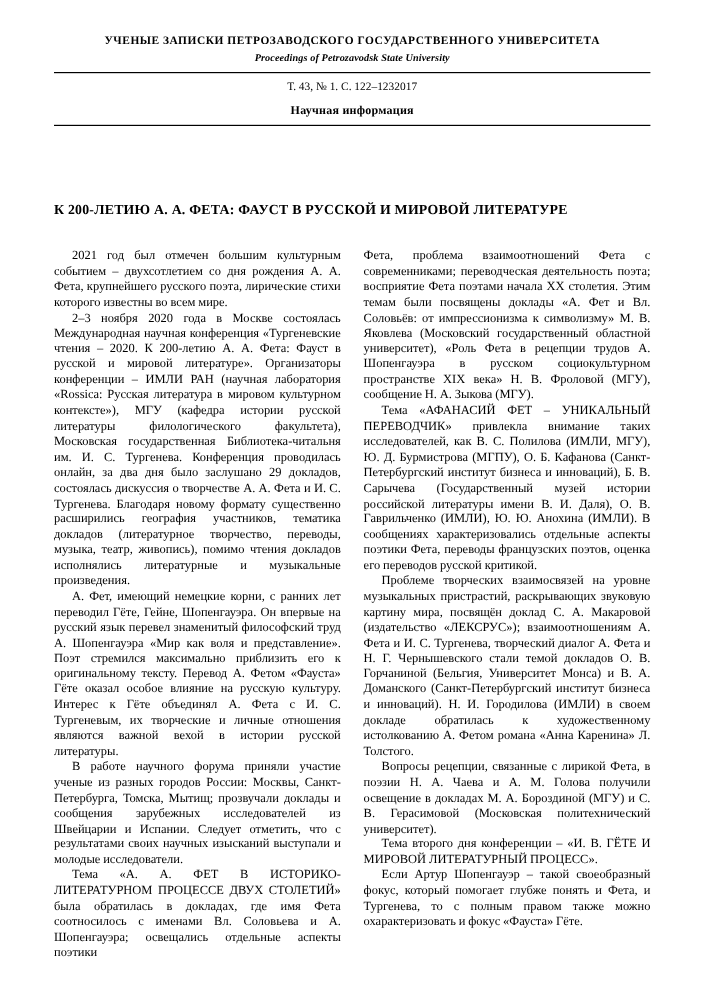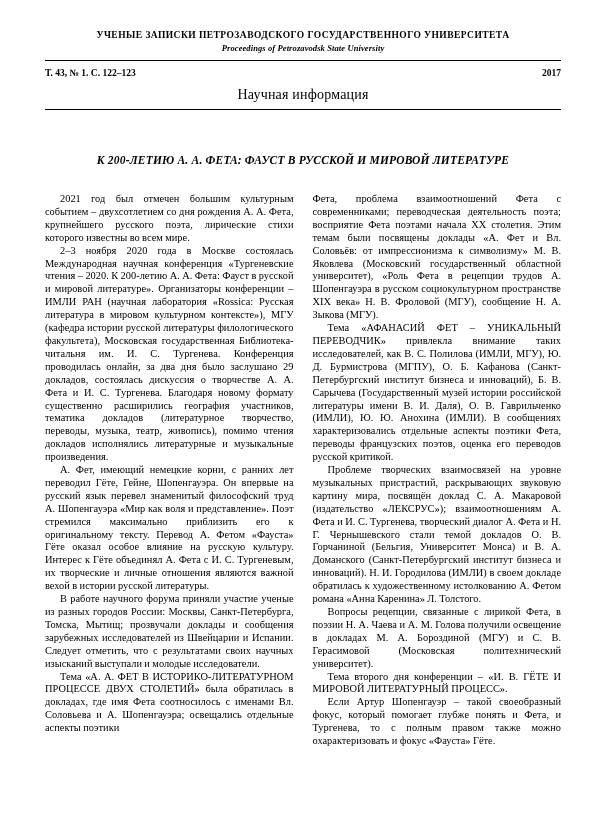--- a/index.html
+++ b/index.html
@@ -1,28 +1,28 @@
 <!DOCTYPE html>
 <html lang="ru"><head>
 <meta charset="utf-8">
 <style>
   * { margin:0; padding:0; box-sizing:border-box; }
   html, body { width:600px; background:#ffffff; }
   body { font-family:"Liberation Serif", serif; color:#000; }
-  .page { width:600px; height:820px; padding:30px 39px 18px 45px; background:#fff; overflow:hidden; }
+  .page { width:600px; height:820px; padding:30px 58px 18px 45px; background:#fff; overflow:hidden; }
 
   .j-title { text-align:center; font-weight:bold; font-size:9.5px; letter-spacing:0.45px; }
   .j-subtitle { text-align:center; font-weight:bold; font-size:8.5px; margin-top:3px; letter-spacing:0.1px;font-style:italic; }
   .rule { border:none; border-top:1px solid #000; height:0; }
   .rule-top { margin-top:7px; }
-  .vol-row { display:flex; justify-content:space-between; font-weight:bold; font-size:9.5px; margin-top:7px; }
-  .section-label { text-align:center; font-weight:normal; font-size:14px; margin-top:9px; letter-spacing:0.2px; }
+  .vol-row { display:flex; justify-content:center; font-weight:normal; font-size:9.5px; margin-top:7px; }
+  .section-label { text-align:center; font-weight:bold; font-size:10px; margin-top:9px; letter-spacing:0.2px; }
   .rule-bottom { margin-top:6px; }
 
-  .article-title { text-align:center; font-weight:bold; font-size:11.5px; margin-top:44px; letter-spacing:0.2px;font-style:italic; }
+  .article-title { font-weight:bold; font-size:11.5px; margin-top:64px; letter-spacing:0.2px; }
 
   .columns { display:flex; gap:19px; margin-top:27px; }
   .col { flex:1; min-width:0; }
   .para {
     font-size:10.4px;
     line-height:12.9px;
     text-align:justify;
     text-indent:15px;
     hyphens:auto; -webkit-hyphens:auto;
     word-spacing:-0.2px;

